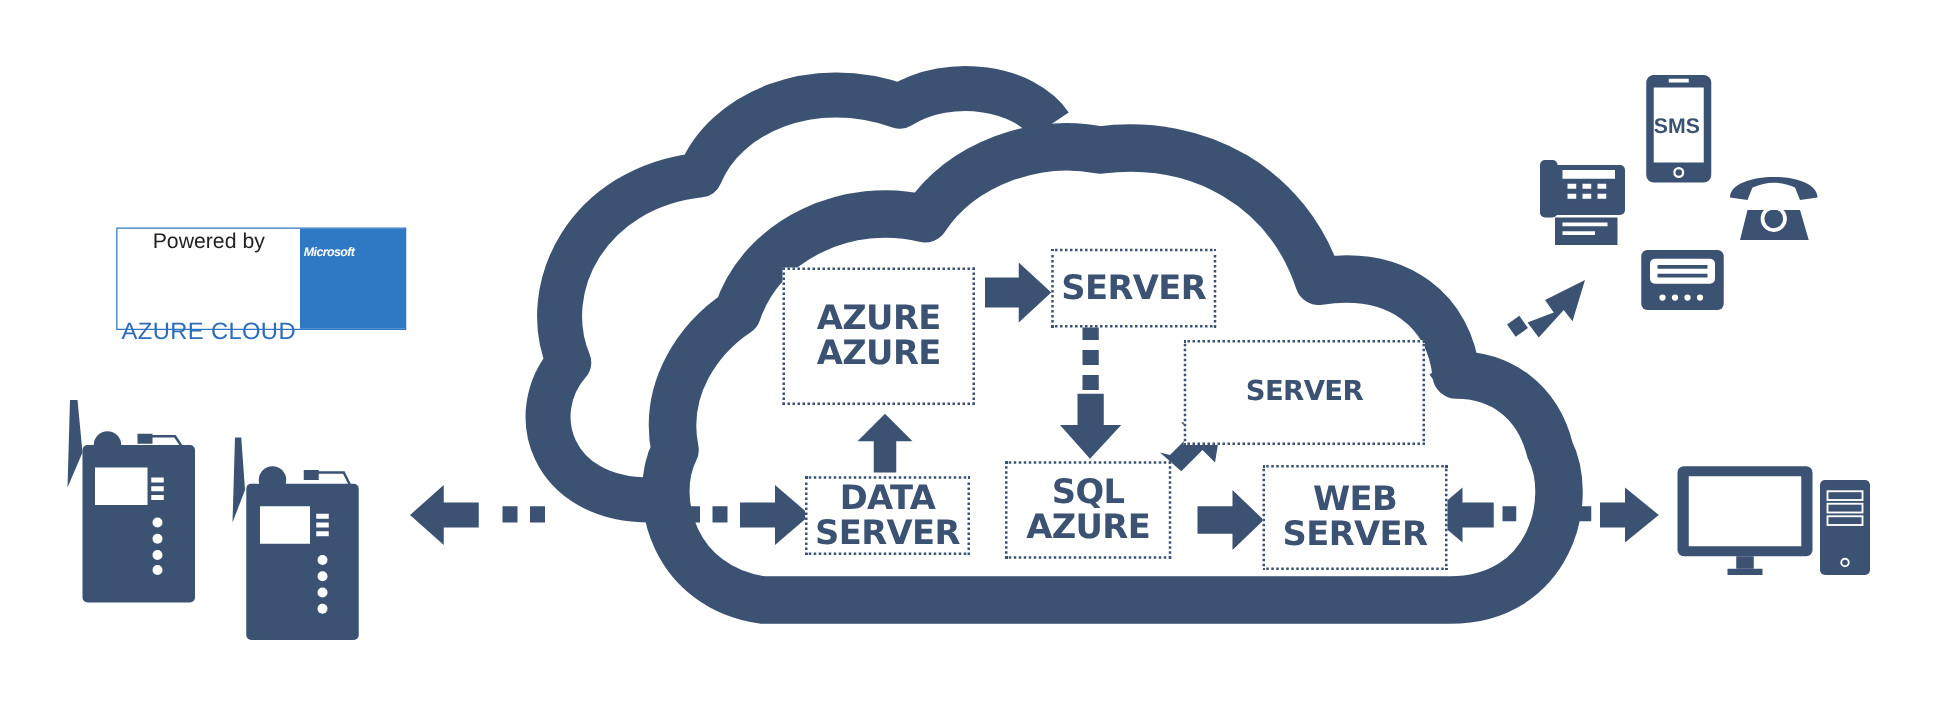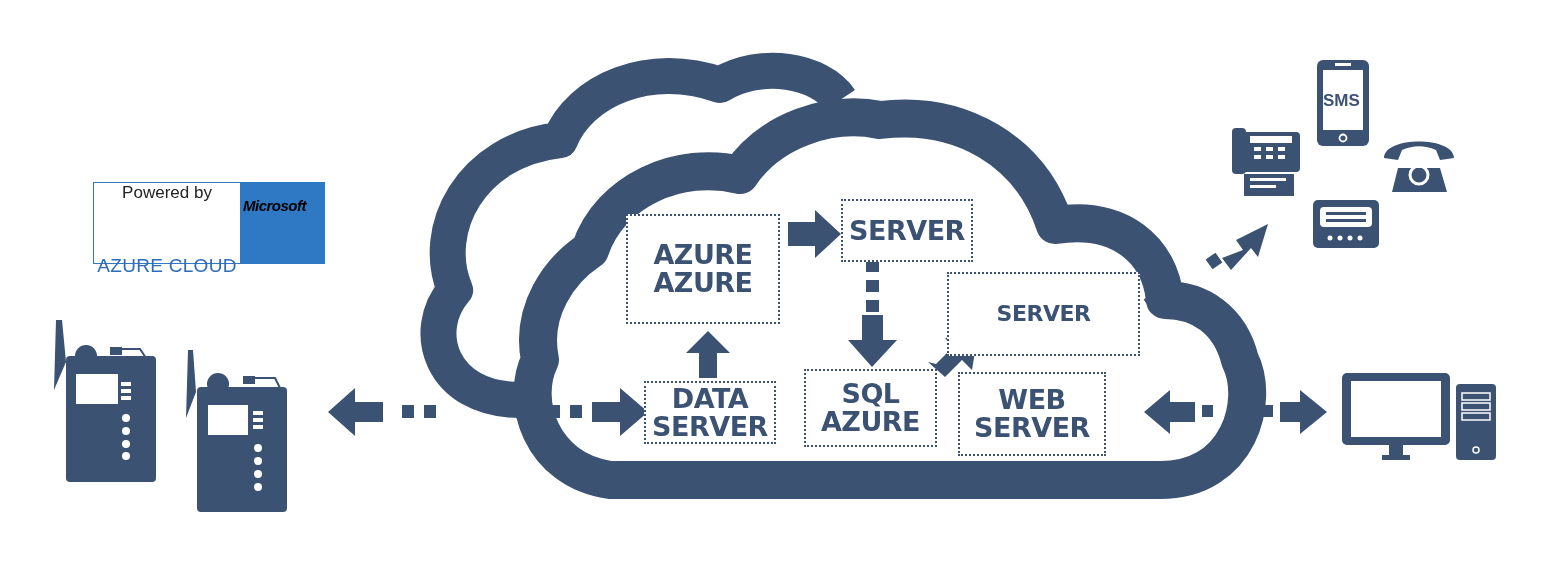--- a/index.html
+++ b/index.html
@@ -13,21 +13,21 @@
   .node span { display:block; }
   .big { font-size:27px; }
   .med { font-size:22px; }
   #badge { position:absolute; left:93px; top:182px; width:232px; height:82px;
            border:1.5px solid #2f78c4; box-sizing:border-box; display:flex; background:#fff; }
   #badge .left { width:146px; display:flex; flex-direction:column; justify-content:flex-start; align-items:center; }
   #badge .powered { font-family:"Liberation Sans", sans-serif; font-size:17px; color:#222; margin-bottom:6px; }
   #badge .azure { font-family:"Liberation Sans", sans-serif; font-size:19px; color:#2f6db8; letter-spacing:0.3px;margin-top:46px; }
   #badge .right { flex:1; background:#2f78c4; position:relative; }
   #badge .ms { position:absolute; left:3px; top:14px; font-family:"Liberation Sans", sans-serif;
-               font-weight:bold; font-style:italic; font-size:15px; color:#000000; letter-spacing:-0.5px; }
+               font-weight:bold; font-style:italic; font-size:10px; color:#ffffff; letter-spacing:-0.5px; }
   .sms-text { position:absolute; font-family:"Liberation Sans", sans-serif; font-weight:bold;
               font-size:17px; color:#3b5273; }
 </style>
 </head>
 <body>
 
 <div id="stage">
   <svg width="1562" height="572" viewBox="0 0 1562 572" style="position:absolute;left:0;top:0">
 
     <g fill="none" stroke="#3b5273" stroke-width="36" stroke-linejoin="round">
@@ -194,17 +194,17 @@
     <span>SERVER</span>
   </div>
   <div class="node big" style="left:644px;top:381px;width:132px;height:63px">
     <span>DATA</span>
     <span>SERVER</span>
   </div>
   <div class="node big" style="left:804px;top:369px;width:133px;height:78px">
     <span>SQL</span>
     <span>AZURE</span>
   </div>
-  <div class="node big" style="left:958px;top:372px;width:148px;height:84px">
+  <div class="node big" style="left:1010px;top:372px;width:148px;height:84px">
     <span>WEB</span>
     <span>SERVER</span>
   </div>
 </div>
 
 </body></html>

